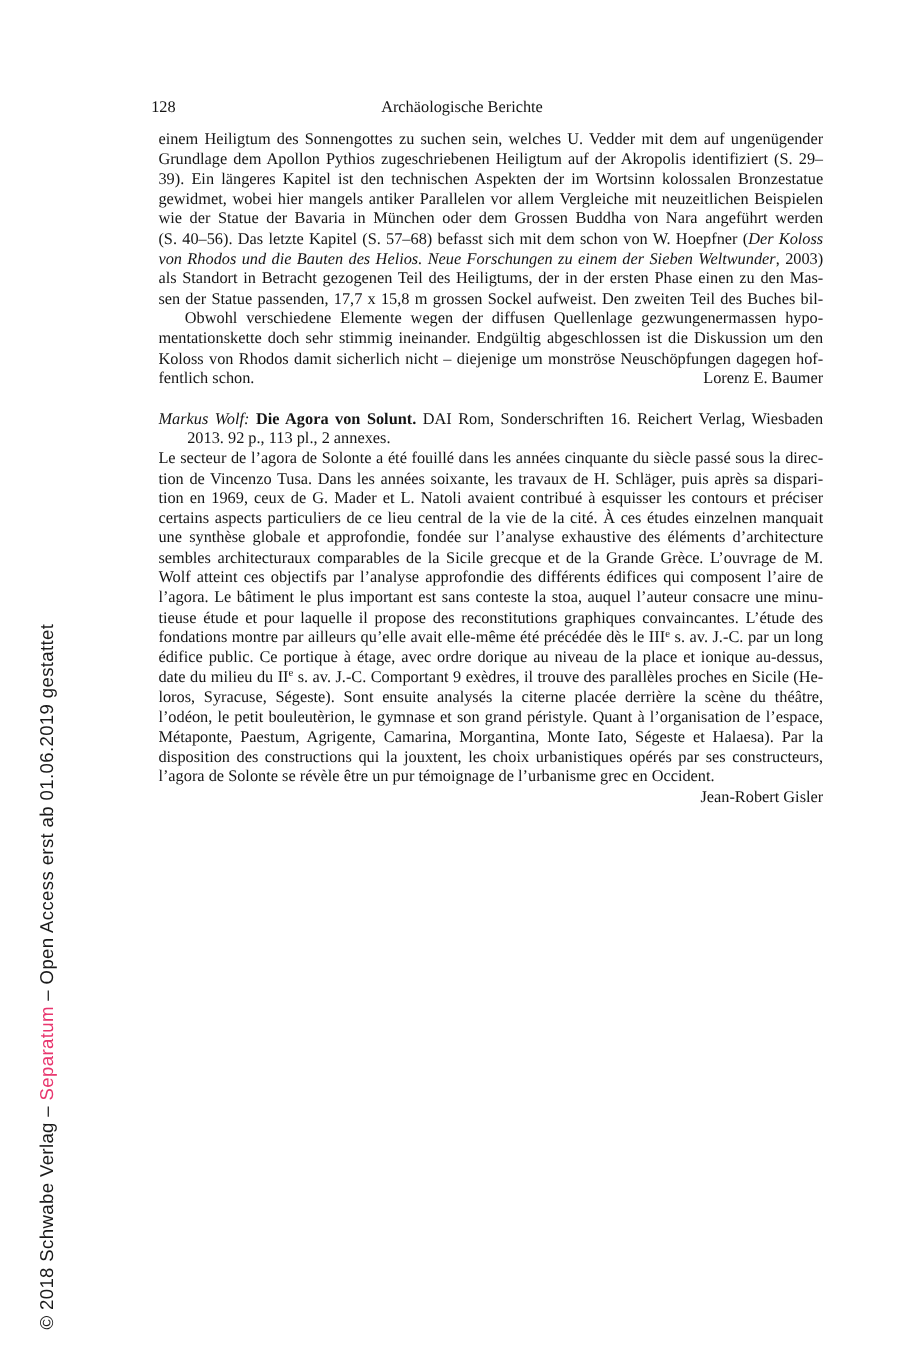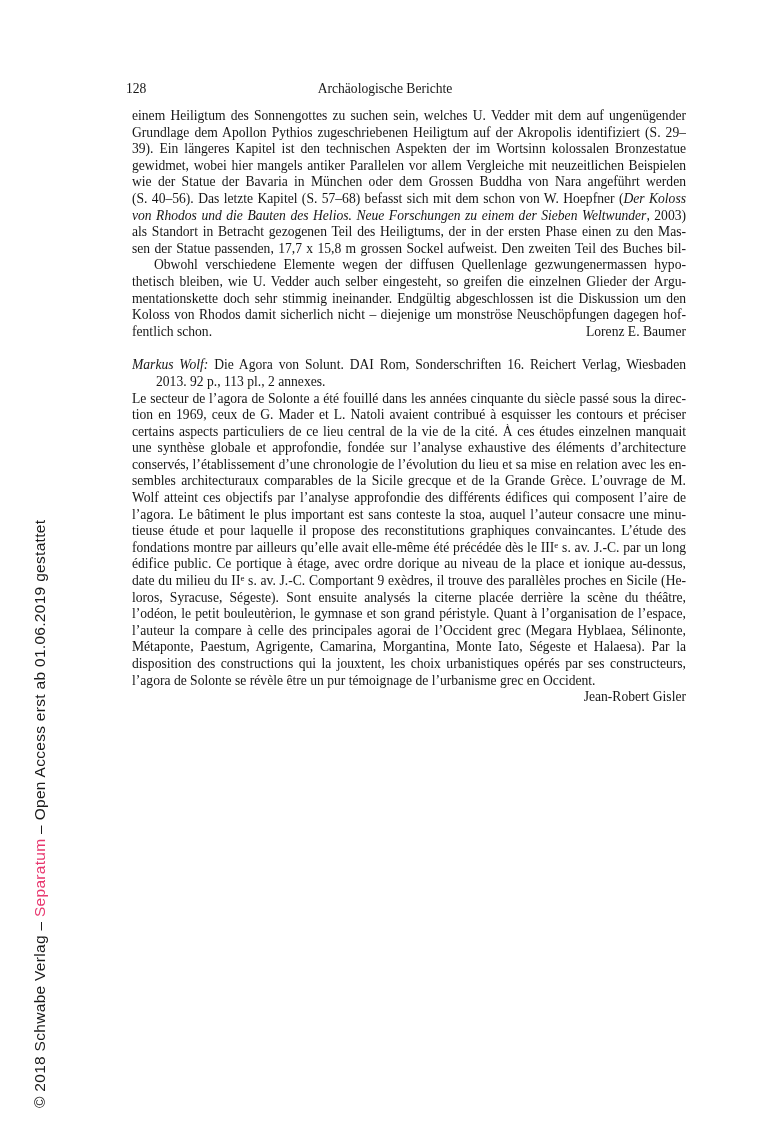--- a/index.html
+++ b/index.html
@@ -52,21 +52,21 @@
   .ln {
     line-height: 16.6px;
     height: 16.6px;
     overflow: hidden;
     text-align: left;
   }
   .ln.just { text-align: justify; text-align-last: justify; }
   .ln.split { display: flex; justify-content: space-between; }
   .seg-r { font-style: normal; font-weight: normal; }
   .seg-i { font-style: italic; }
-  .seg-b { font-weight: normal; }
+  .seg-b { font-weight: bold; }
   .sup { font-size: 9px; line-height: 0; vertical-align: 4.5px; }
 </style>
 </head>
 <body>
 
 <div class="page">
 
   <div class="spine">
     <span>© 2018 Schwabe Verlag – </span><span class="sep-red" style="color: rgb(232, 54, 110);">Separatum</span><span> – Open Access erst ab 01.06.2019 gestattet</span>
   </div>
@@ -81,46 +81,44 @@
         <div class="ln just"><span class="seg-r">einem Heiligtum des Sonnengottes zu suchen sein, welches U. Vedder mit dem auf ungenügender</span></div>
         <div class="ln just"><span class="seg-r">Grundlage dem Apollon Pythios zugeschriebenen Heiligtum auf der Akropolis identifiziert (S. 29–</span></div>
         <div class="ln just"><span class="seg-r">39). Ein längeres Kapitel ist den technischen Aspekten der im Wortsinn kolossalen Bronzestatue</span></div>
         <div class="ln just"><span class="seg-r">gewidmet, wobei hier mangels antiker Parallelen vor allem Vergleiche mit neuzeitlichen Beispielen</span></div>
         <div class="ln just"><span class="seg-r">wie der Statue der Bavaria in München oder dem Grossen Buddha von Nara angeführt werden</span></div>
         <div class="ln just"><span class="seg-r">(S. 40–56). Das letzte Kapitel (S. 57–68) befasst sich mit dem schon von W. Hoepfner (</span><span class="seg-i">Der Koloss</span></div>
         <div class="ln just"><span class="seg-i">von Rhodos und die Bauten des Helios. Neue Forschungen zu einem der Sieben Weltwunder</span><span class="seg-r">, 2003)</span></div>
         <div class="ln just"><span class="seg-r">als Standort in Betracht gezogenen Teil des Heiligtums, der in der ersten Phase einen zu den Mas-</span></div>
         <div class="ln just"><span class="seg-r">sen der Statue passenden, 17,7 x 15,8 m grossen Sockel aufweist. Den zweiten Teil des Buches bil-</span></div>
         <div class="ln just" style="padding-left: 22px;"><span class="seg-r">Obwohl verschiedene Elemente wegen der diffusen Quellenlage gezwungenermassen hypo-</span></div>
-        <div class="ln just"><span class="seg-r">thetisch bleiben, wie U. Vedder auch selber eingesteht, so greifen die einzelnen Glieder der Argu-</span></div>
         <div class="ln just"><span class="seg-r">mentationskette doch sehr stimmig ineinander. Endgültig abgeschlossen ist die Diskussion um den</span></div>
         <div class="ln just"><span class="seg-r">Koloss von Rhodos damit sicherlich nicht – diejenige um monströse Neuschöpfungen dagegen hof-</span></div>
         <div class="ln split">
           <span><span class="seg-r">fentlich schon.</span></span>
           <span>Lorenz E. Baumer</span>
         </div>
       </div>
       <div class="review" style="margin-top: 17px;">
         <div class="ln just"><span class="seg-i">Markus Wolf: </span><span class="seg-b">Die Agora von Solunt. </span><span class="seg-r">DAI Rom, Sonderschriften 16. Reichert Verlag, Wiesbaden</span></div>
         <div class="ln" style="padding-left: 24px;"><span class="seg-r">2013. 92 p., 113 pl., 2 annexes.</span></div>
         <div class="ln just"><span class="seg-r">Le secteur de l’agora de Solonte a été fouillé dans les années cinquante du siècle passé sous la direc-</span></div>
+        <div class="ln just"><span class="seg-r">tion de Vincenzo Tusa. Dans les années soixante, les travaux de H. Schläger, puis après sa dispari-</span></div>
         <div class="ln just"><span class="seg-r">tion en 1969, ceux de G. Mader et L. Natoli avaient contribué à esquisser les contours et préciser</span></div>
         <div class="ln just"><span class="seg-r">certains aspects particuliers de ce lieu central de la vie de la cité. À ces études einzelnen manquait</span></div>
         <div class="ln just"><span class="seg-r">une synthèse globale et approfondie, fondée sur l’analyse exhaustive des éléments d’architecture</span></div>
-        <div class="ln just"><span class="seg-r">conservés, l’établissement d’une chronologie de l’évolution du lieu et sa mise en relation avec les en-</span></div>
         <div class="ln just"><span class="seg-r">sembles architecturaux comparables de la Sicile grecque et de la Grande Grèce. L’ouvrage de M.</span></div>
         <div class="ln just"><span class="seg-r">Wolf atteint ces objectifs par l’analyse approfondie des différents édifices qui composent l’aire de</span></div>
         <div class="ln just"><span class="seg-r">l’agora. Le bâtiment le plus important est sans conteste la stoa, auquel l’auteur consacre une minu-</span></div>
         <div class="ln just"><span class="seg-r">tieuse étude et pour laquelle il propose des reconstitutions graphiques convaincantes. L’étude des</span></div>
         <div class="ln just"><span class="seg-r">fondations montre par ailleurs qu’elle avait elle-même été précédée dès le III</span><sup class="sup">e</sup><span class="seg-r"> s. av. J.-C. par un long</span></div>
         <div class="ln just"><span class="seg-r">édifice public. Ce portique à étage, avec ordre dorique au niveau de la place et ionique au-dessus,</span></div>
         <div class="ln just"><span class="seg-r">date du milieu du II</span><sup class="sup">e</sup><span class="seg-r"> s. av. J.-C. Comportant 9 exèdres, il trouve des parallèles proches en Sicile (He-</span></div>
         <div class="ln just"><span class="seg-r">loros, Syracuse, Ségeste). Sont ensuite analysés la citerne placée derrière la scène du théâtre,</span></div>
         <div class="ln just"><span class="seg-r">l’odéon, le petit bouleutèrion, le gymnase et son grand péristyle. Quant à l’organisation de l’espace,</span></div>
-        <div class="ln just"><span class="seg-r">l’auteur la compare à celle des principales agorai de l’Occident grec (Megara Hyblaea, Sélinonte,</span></div>
         <div class="ln just"><span class="seg-r">Métaponte, Paestum, Agrigente, Camarina, Morgantina, Monte Iato, Ségeste et Halaesa). Par la</span></div>
         <div class="ln just"><span class="seg-r">disposition des constructions qui la jouxtent, les choix urbanistiques opérés par ses constructeurs,</span></div>
         <div class="ln"><span class="seg-r">l’agora de Solonte se révèle être un pur témoignage de l’urbanisme grec en Occident.</span></div>
         <div class="ln split">
           <span></span>
           <span>Jean-Robert Gisler</span>
         </div>
       </div>
     </div>
 

